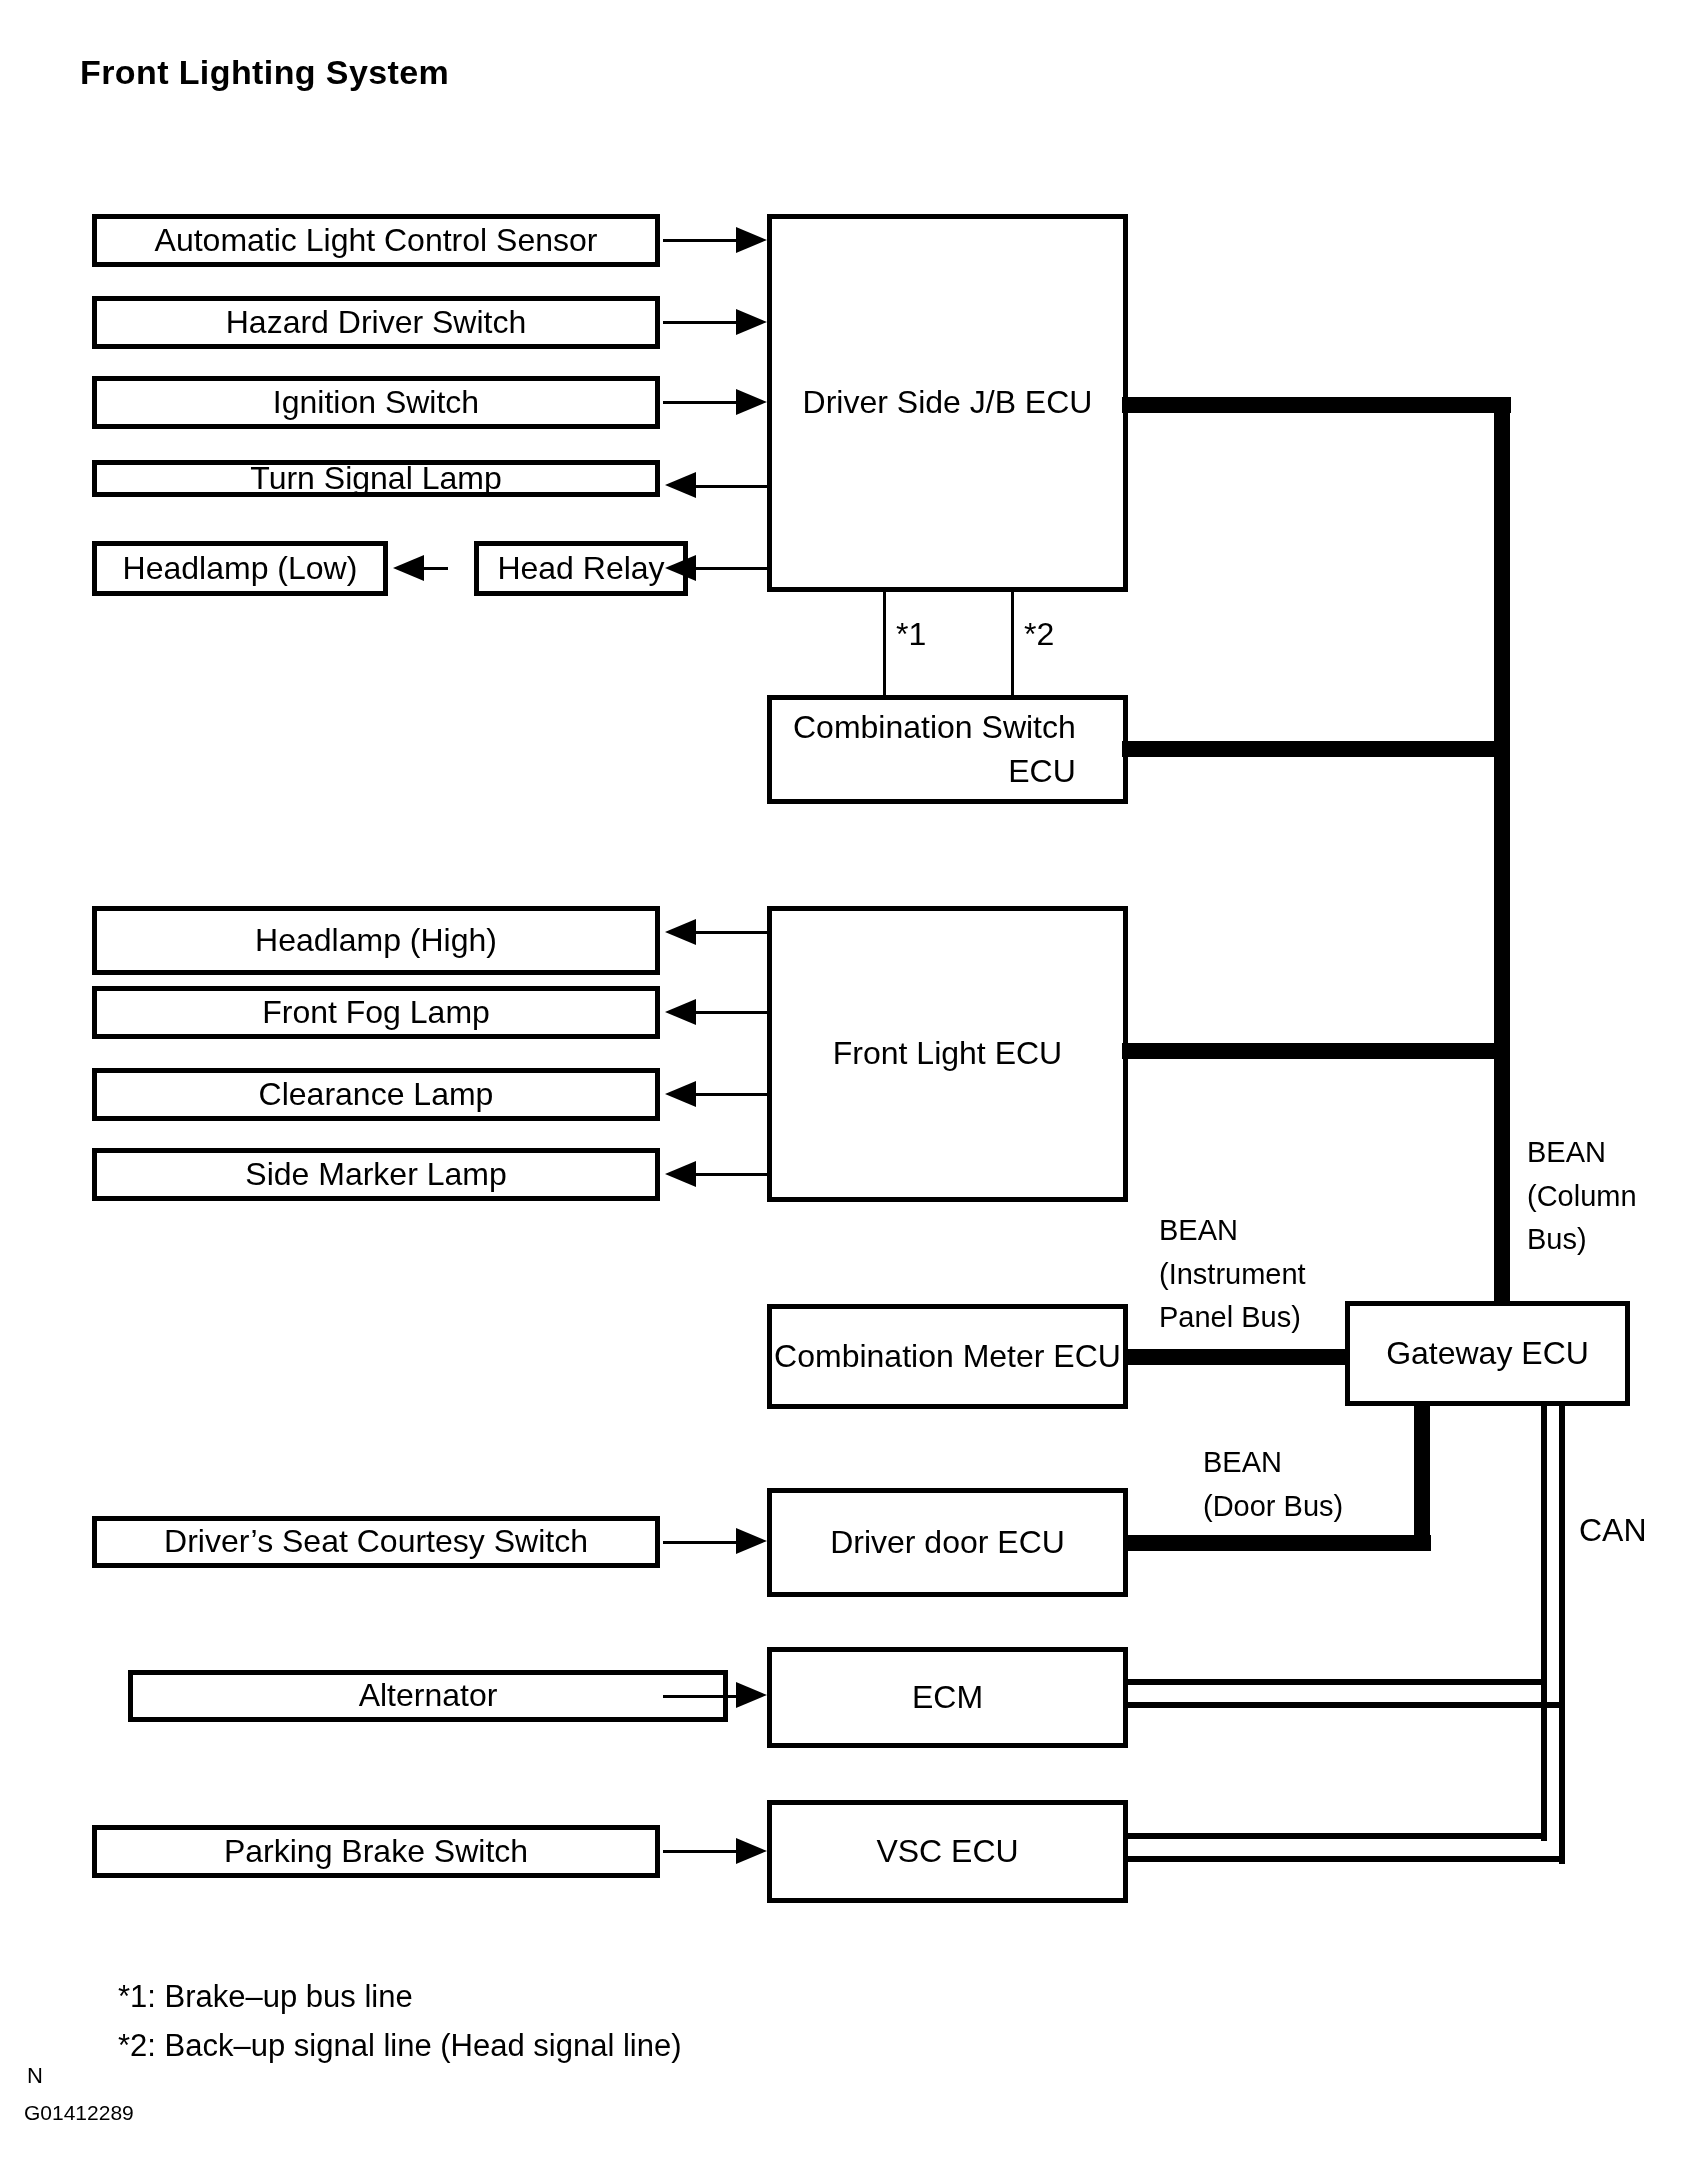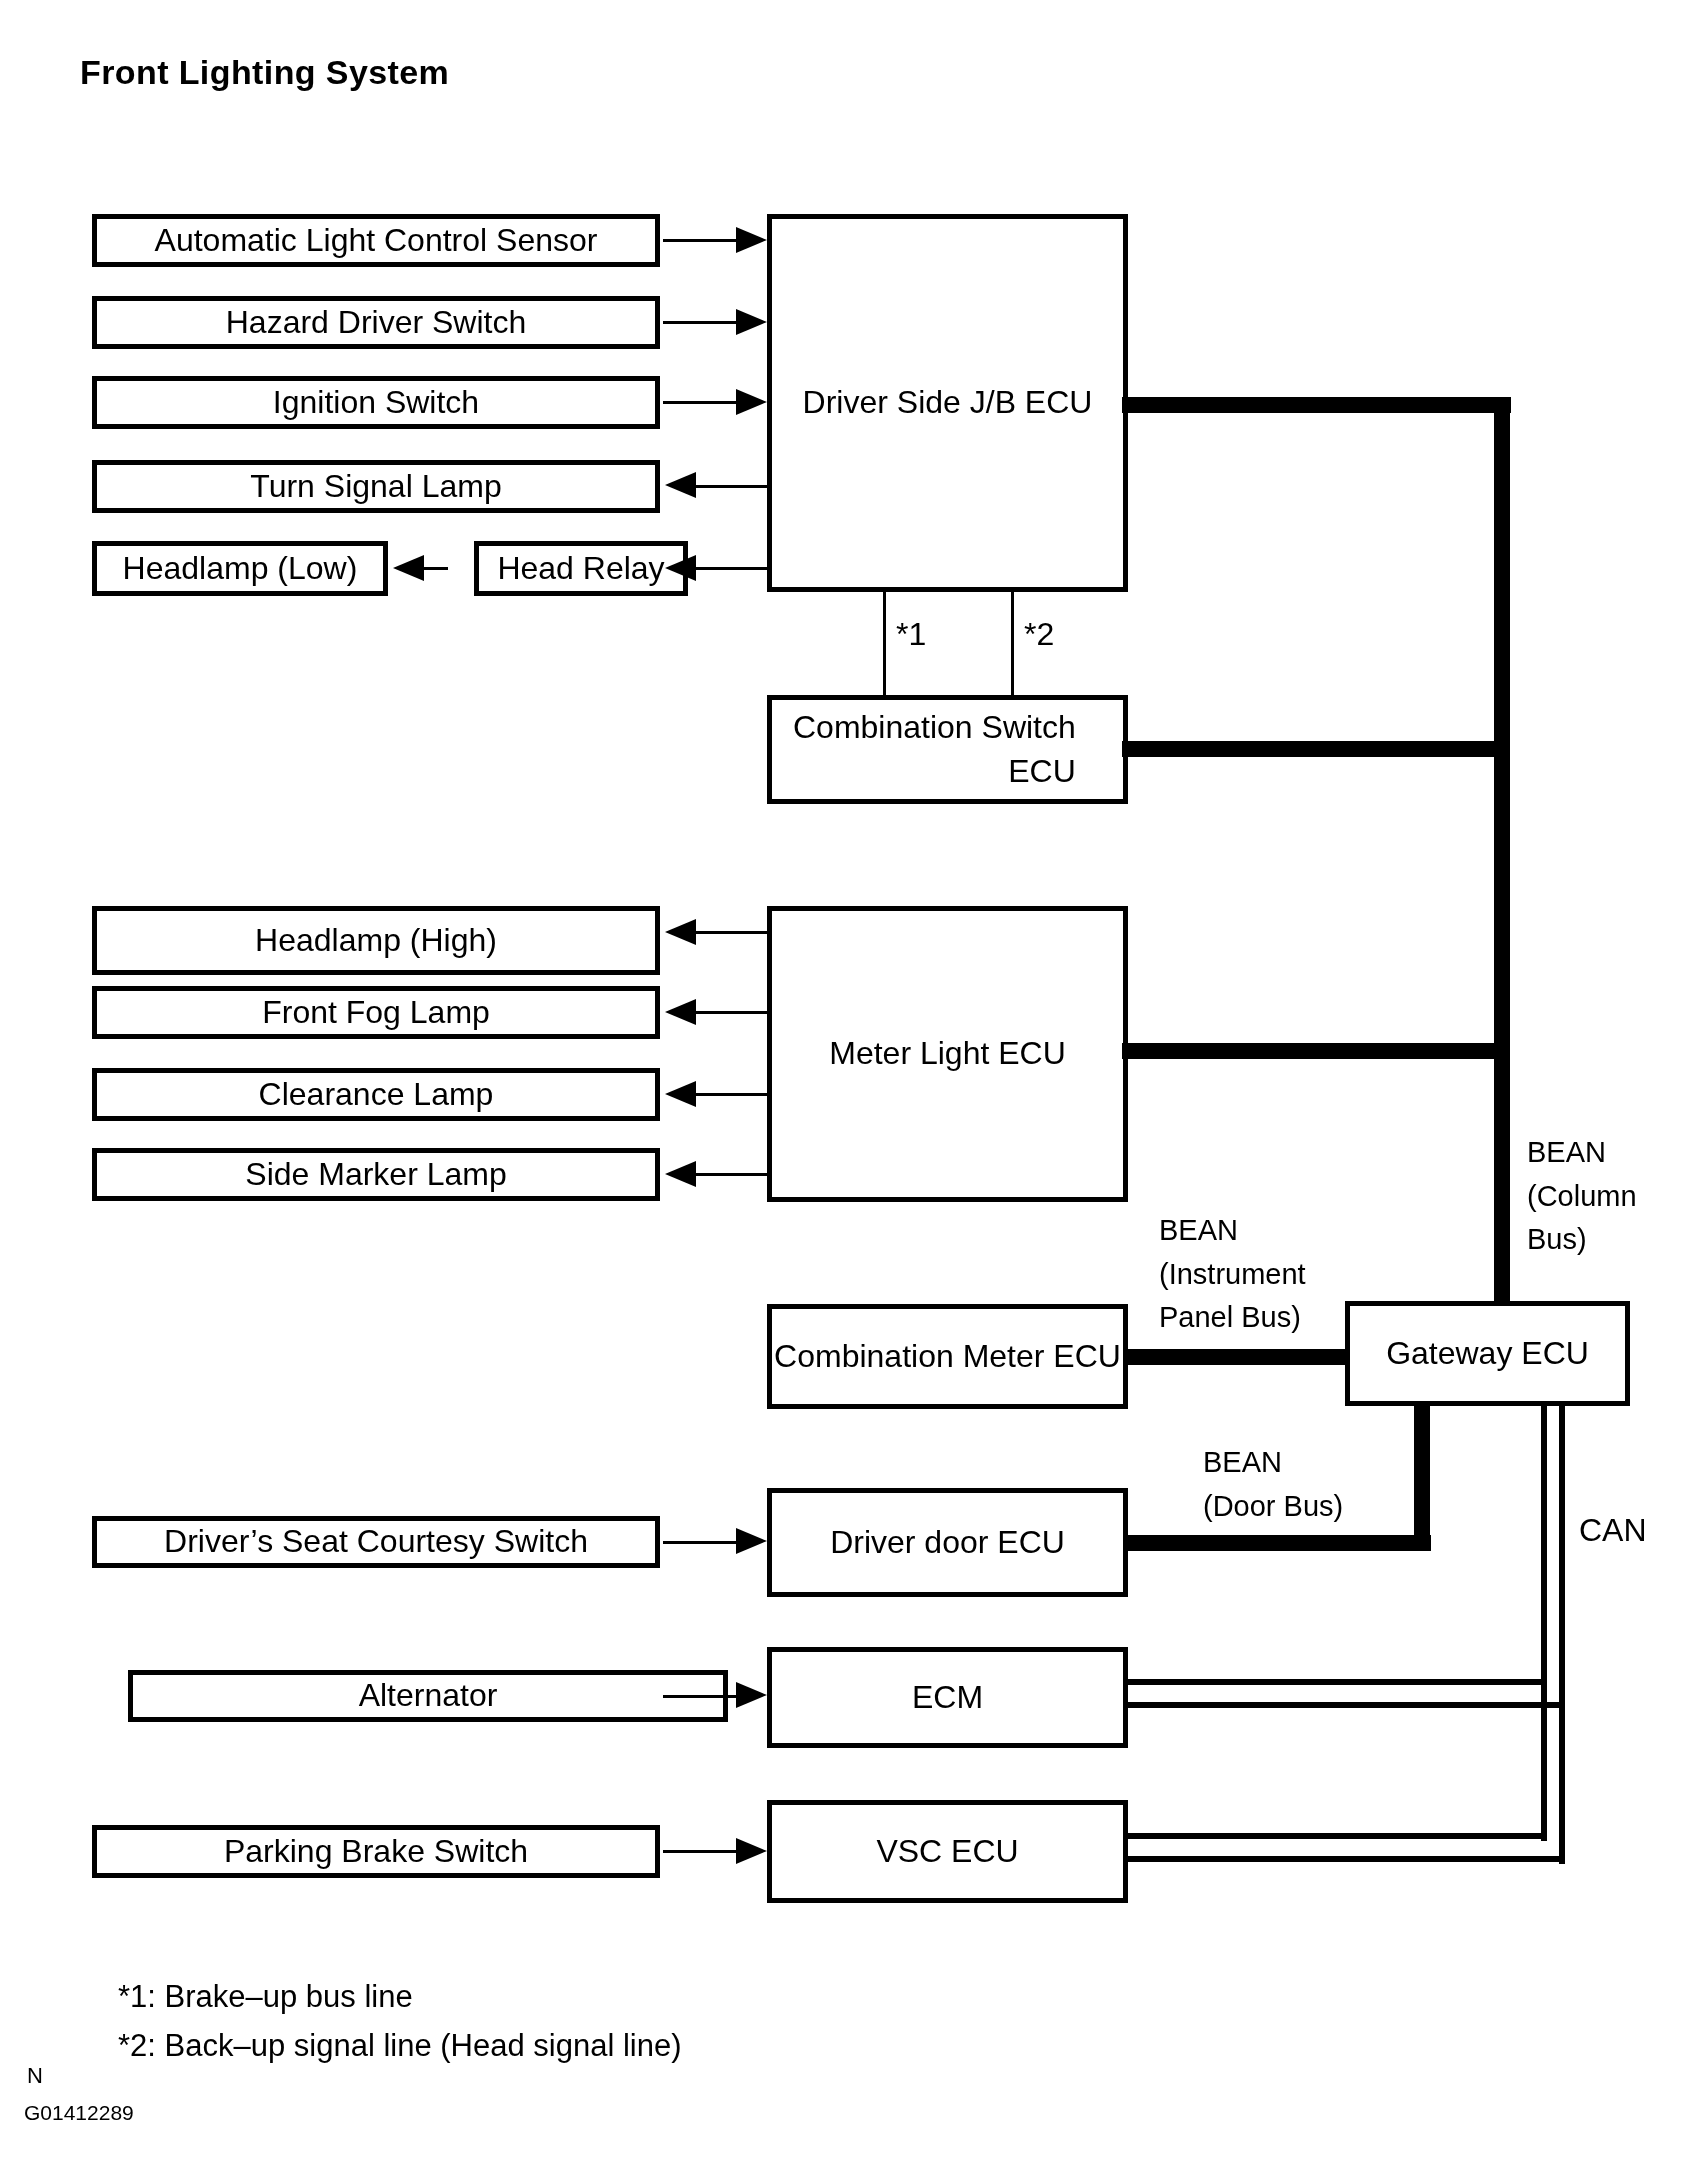--- a/index.html
+++ b/index.html
@@ -23,21 +23,21 @@
 </head>
 <body>
 
 <div class="canvas">
 
   <div class="title">Front Lighting System</div>
 
   <div class="box" style="left:92px;top:214px;width:568px;height:53px;text-align:right;">Automatic Light Control Sensor</div>
   <div class="box" style="left:92px;top:296px;width:568px;height:53px;">Hazard Driver Switch</div>
   <div class="box" style="left:92px;top:376px;width:568px;height:53px;">Ignition Switch</div>
-  <div class="box" style="left:92px;top:460px;width:568px;height:53px;">Turn Signal Lamp</div>
+  <div class="box" style="left:92px;top:460px;width:568px;height:37px;">Turn Signal Lamp</div>
   <div class="box" style="left:92px;top:541px;width:296px;height:55px;">Headlamp (Low)</div>
   <div class="box" style="left:446px;top:541px;width:214px;height:55px;margin-left:28px;">Head Relay</div>
 
   <div class="box" style="left:767px;top:214px;width:361px;height:378px;">Driver Side J/B ECU</div>
 
   <div class="hline" style="left:663px;top:239px;width:76px;height:3.2px;"></div>
   <div class="tri-r" style="left:736px;top:227px;"></div>
   <div class="hline" style="left:663px;top:321px;width:76px;height:3.2px;"></div>
   <div class="tri-r" style="left:736px;top:309px;"></div>
   <div class="hline" style="left:663px;top:401px;width:76px;height:3.2px;"></div>
@@ -54,21 +54,21 @@
   <div class="starlbl" style="left:896px;top:616px;">*1</div>
   <div class="starlbl" style="left:1024px;top:616px;">*2</div>
 
   <div class="box leftalign" style="left:767px;top:695px;width:361px;height:109px;line-height:1.35;">Combination Switch
 ECU</div>
 
   <div class="box" style="left:92px;top:906px;width:568px;height:69px;">Headlamp (High)</div>
   <div class="box" style="left:92px;top:986px;width:568px;height:53px;">Front Fog Lamp</div>
   <div class="box" style="left:92px;top:1068px;width:568px;height:53px;">Clearance Lamp</div>
   <div class="box" style="left:92px;top:1148px;width:568px;height:53px;">Side Marker Lamp</div>
-  <div class="box" style="left:767px;top:906px;width:361px;height:296px;">Meter Light ECU</div>
+  <div class="box" style="left:767px;top:906px;width:361px;height:296px;">Front Light ECU</div>
 
   <div class="tri-l" style="left:665px;top:919px;"></div>
   <div class="hline" style="left:693px;top:931px;width:74px;height:3.2px;"></div>
   <div class="tri-l" style="left:665px;top:999px;"></div>
   <div class="hline" style="left:693px;top:1011px;width:74px;height:3.2px;"></div>
   <div class="tri-l" style="left:665px;top:1081px;"></div>
   <div class="hline" style="left:693px;top:1093px;width:74px;height:3.2px;"></div>
   <div class="tri-l" style="left:665px;top:1161px;"></div>
   <div class="hline" style="left:693px;top:1173px;width:74px;height:3.2px;"></div>
 

